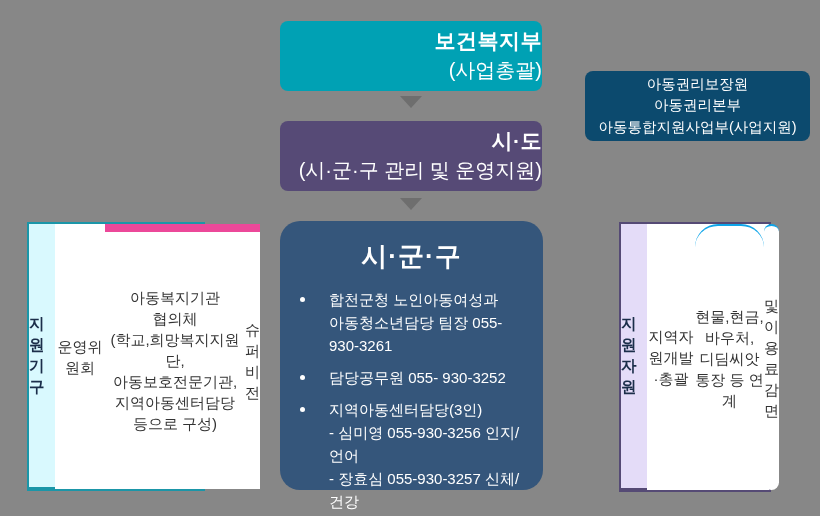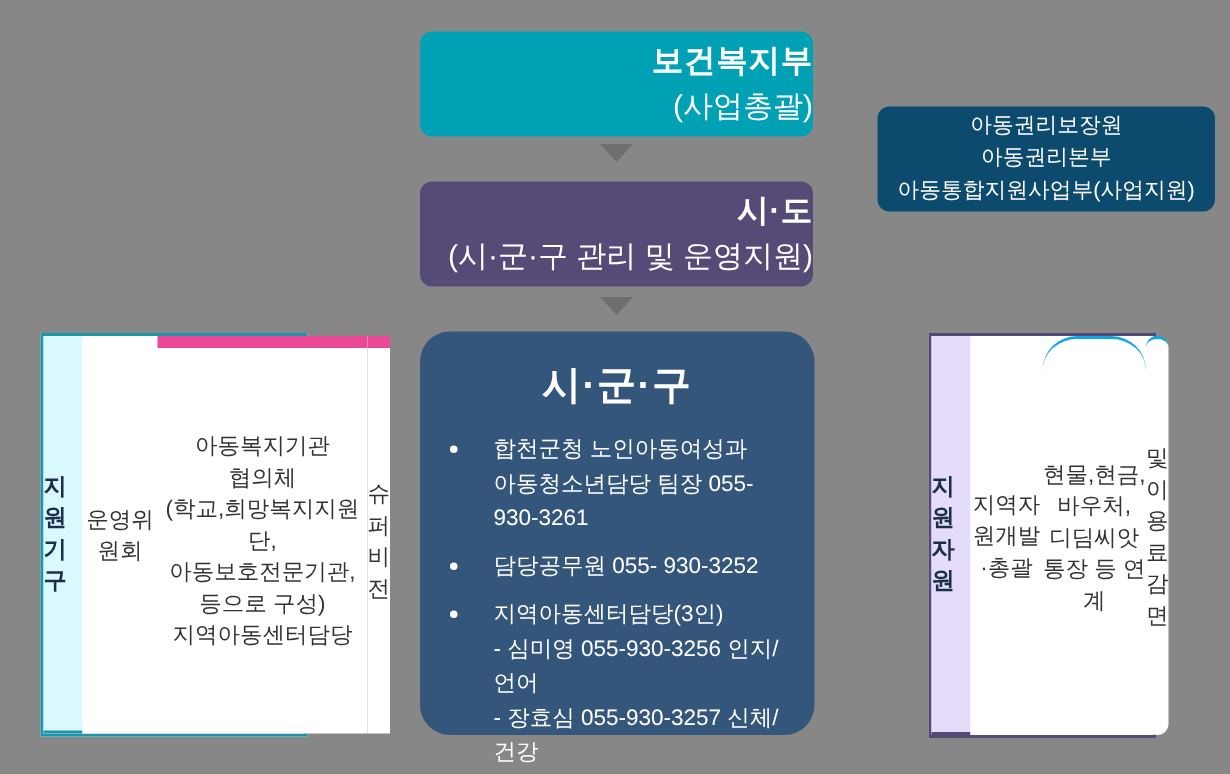--- a/index.html
+++ b/index.html
@@ -138,22 +138,22 @@
   <div class="side-table table-left">
     <div class="thead">지원기구</div>
     <div class="cell cell-0">
       <span>운영위원회</span>
     </div>
     <div class="cell cell-1">
       <span>아동복지기관</span>
       <span>협의체</span>
       <span>(학교,희망복지지원단,</span>
       <span>아동보호전문기관,</span>
+      <span>지역아동센터담당</span>
       <span>등으로 구성)</span>
-      <span>지역아동센터담당</span>
     </div>
     <div class="cell cell-2">
       <span>슈퍼비전</span>
     </div>
   </div>
 
   <div class="side-table table-right">
     <div class="thead">지원자원</div>
     <div class="cell cell-1">
       <span>지역자원개발·총괄</span>

